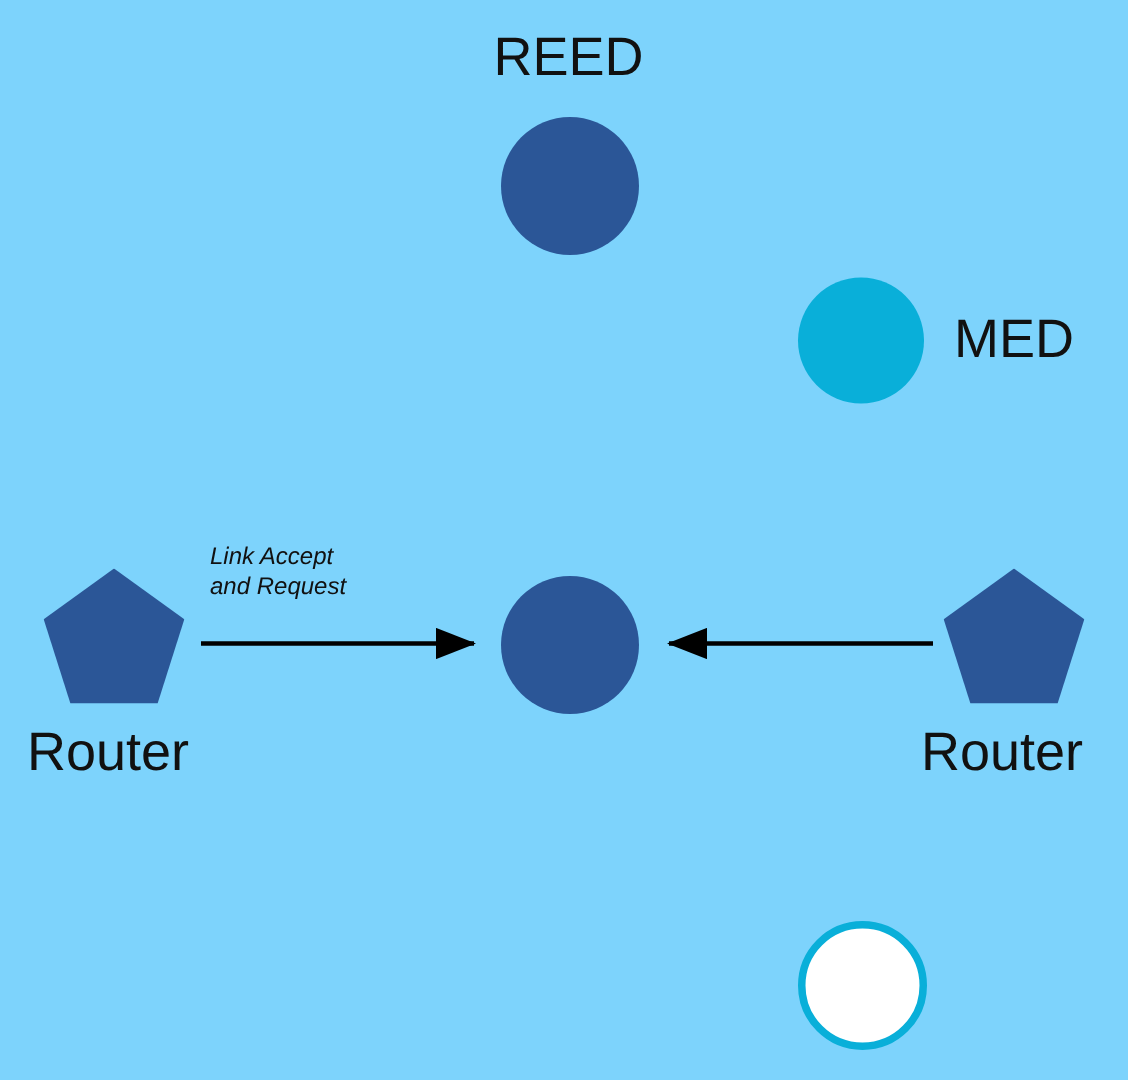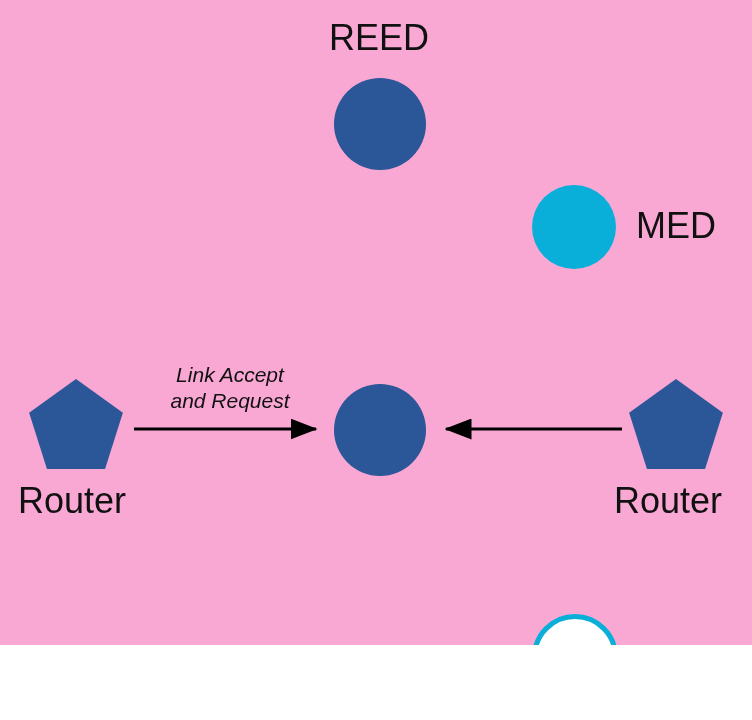--- a/index.html
+++ b/index.html
@@ -7,22 +7,22 @@
     padding: 0;
     background: #ffffff;
   }
   body {
     font-family: "Liberation Sans", sans-serif;
     -webkit-font-smoothing: antialiased;
   }
   #diagram-canvas {
     position: relative;
     width: 752px;
-    height: 645px;
-    background: #f9a8d4;
+    height: 720px;
+    background: #7dd3fc;
     overflow: hidden;
   }
   .node-label {
     position: absolute;
     font-family: "Liberation Sans", sans-serif;
     font-size: 36px;
     font-weight: 400;
     color: #111111;
     white-space: nowrap;
     line-height: 1;
@@ -36,23 +36,23 @@
   }
   .circle-outline {
     border-radius: 50%;
     background: #ffffff;
     box-sizing: border-box;
   }
   .edge-label {
     position: absolute;
     font-family: "Liberation Sans", sans-serif;
     font-style: italic;
-    font-size: 21px;
+    font-size: 16px;
     color: #111111;
-    text-align: center;
+    text-align: left;
     line-height: 1.25;
     white-space: pre-line;
   }
   svg.arrow-layer {
     position: absolute;
     left: 0;
     top: 0;
     width: 752px;
     height: 720px;
     overflow: visible;

